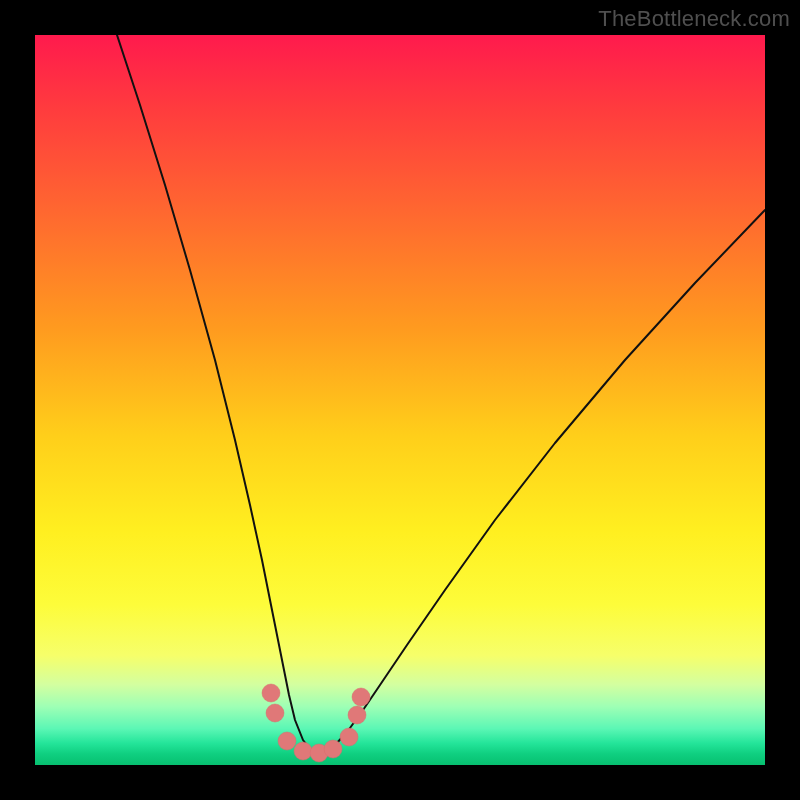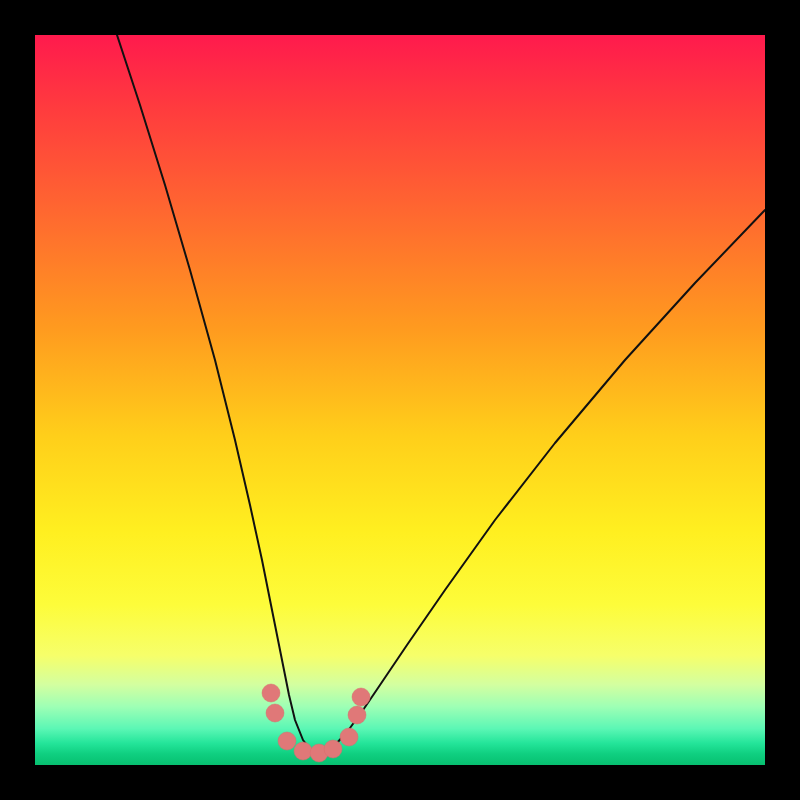--- a/index.html
+++ b/index.html
@@ -64,20 +64,21 @@
   .dot {
     fill: #e07878;
     stroke: #d86c6c;
     stroke-width: 0.5;
   }
 </style>
 </head>
 <body>
 
 <div class="frame">
+  <div class="watermark">TheBottleneck.com</div>
   <div class="plot">
     <div class="gradient"></div>
     <svg class="curve" viewBox="0 0 730 730" preserveAspectRatio="none">
       <path id="path-left" d="M82 0 L105 70 L130 150 L155 235 L180 325 L200 405 L215 470 L227 525 L236 570 L243 605 L249 635 L254 660 L260 685 L268 705 L278 718"></path>
       <path id="path-right" d="M290 718 L300 710 L312 697 L326 678 L345 650 L372 610 L410 555 L460 485 L520 408 L590 325 L660 248 L730 175"></path>
       <g id="dots">
           <circle cx="236" cy="658" r="9" class="dot"></circle>
           <circle cx="240" cy="678" r="9" class="dot"></circle>
           <circle cx="252" cy="706" r="9" class="dot"></circle>
           <circle cx="268" cy="716" r="9" class="dot"></circle>

